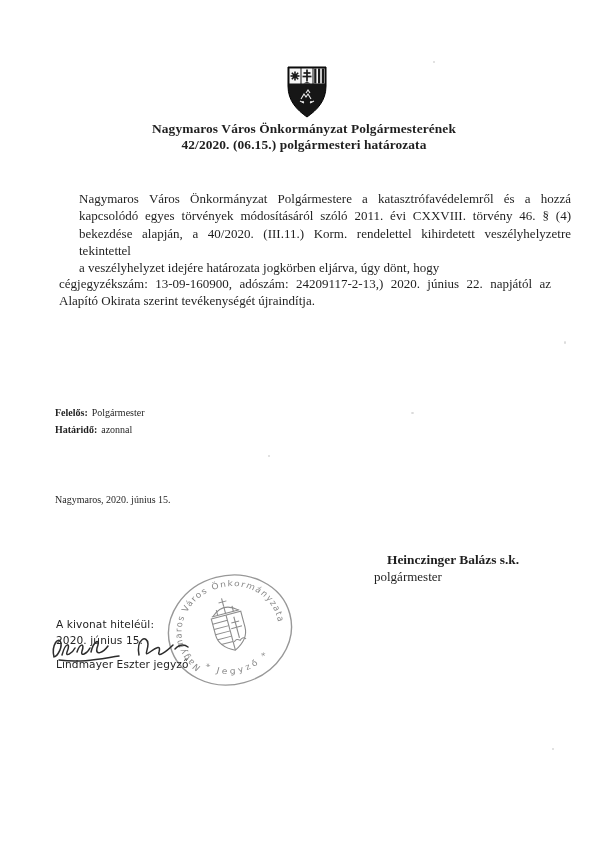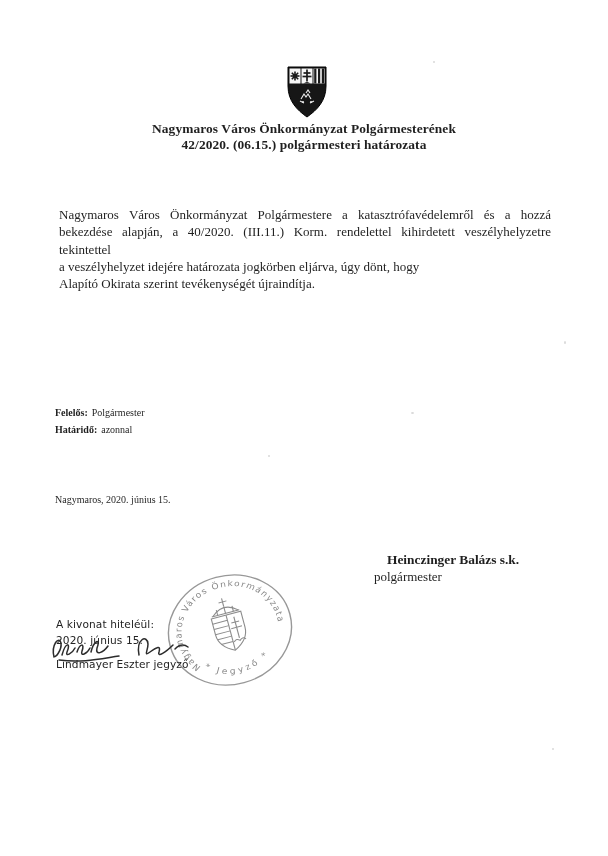--- a/index.html
+++ b/index.html
@@ -25,21 +25,21 @@
     line-height:17.3px;
     text-align:justify;
     -moz-text-align-last:justify;
     text-align-last:justify;
     white-space:normal;
   }
   .para .line.last{
     text-align-last:left;
     -moz-text-align-last:left;
   }
-  .p1{top:206px;}
+  .p1{top:190px;margin-left:20px;}
   .p2{top:275px;}
   .meta{position:absolute;left:55px;font-size:10px;line-height:17.3px;}
   .meta .label{font-weight:bold;margin-right:4px;}
   .meta-block{top:404px;}
   .dateline{top:491px;}
   
   .signer-name{position:absolute;left:363px;top:552px;font-size:13.4px;font-weight:bold;margin-left:24px;}
   .signer-role{position:absolute;left:374px;top:569px;font-size:13px;}
   
   .attest{position:absolute;left:56px;font-family:"DejaVu Sans", sans-serif;
@@ -101,25 +101,27 @@
     </g>
     <circle cx="16" cy="36" r="1" fill="#ececec"></circle>
     <circle cx="24" cy="36" r="1" fill="#ececec"></circle>
   </svg>
 
   <div class="title title1">Nagymaros Város Önkormányzat Polgármesterének</div>
   <div class="title title2">42/2020. (06.15.) polgármesteri határozata</div>
 
   <div class="para p1">
     <div class="line">Nagymaros Város Önkormányzat Polgármestere a katasztrófavédelemről és a hozzá</div>
+    <div class="line">kapcsolódó egyes törvények módosításáról szóló 2011. évi CXXVIII. törvény 46. § (4)</div>
     <div class="line">bekezdése alapján, a 40/2020. (III.11.) Korm. rendelettel kihirdetett veszélyhelyzetre tekintettel</div>
     <div class="line last">a veszélyhelyzet idejére határozata jogkörben eljárva, úgy dönt, hogy</div>
   </div>
 
   <div class="para p2">
+    <div class="line">cégjegyzékszám: 13-09-160900, adószám: 24209117-2-13,) 2020. június 22. napjától az</div>
     <div class="line last">Alapító Okirata szerint tevékenységét újraindítja.</div>
   </div>
 
   <div class="meta meta-block">
     <div><span class="label">Felelős:</span><span>Polgármester</span></div>
     <div><span class="label">Határidő:</span><span>azonnal</span></div>
   </div>
 
   <div class="meta dateline">Nagymaros, 2020. június 15.</div>
 

